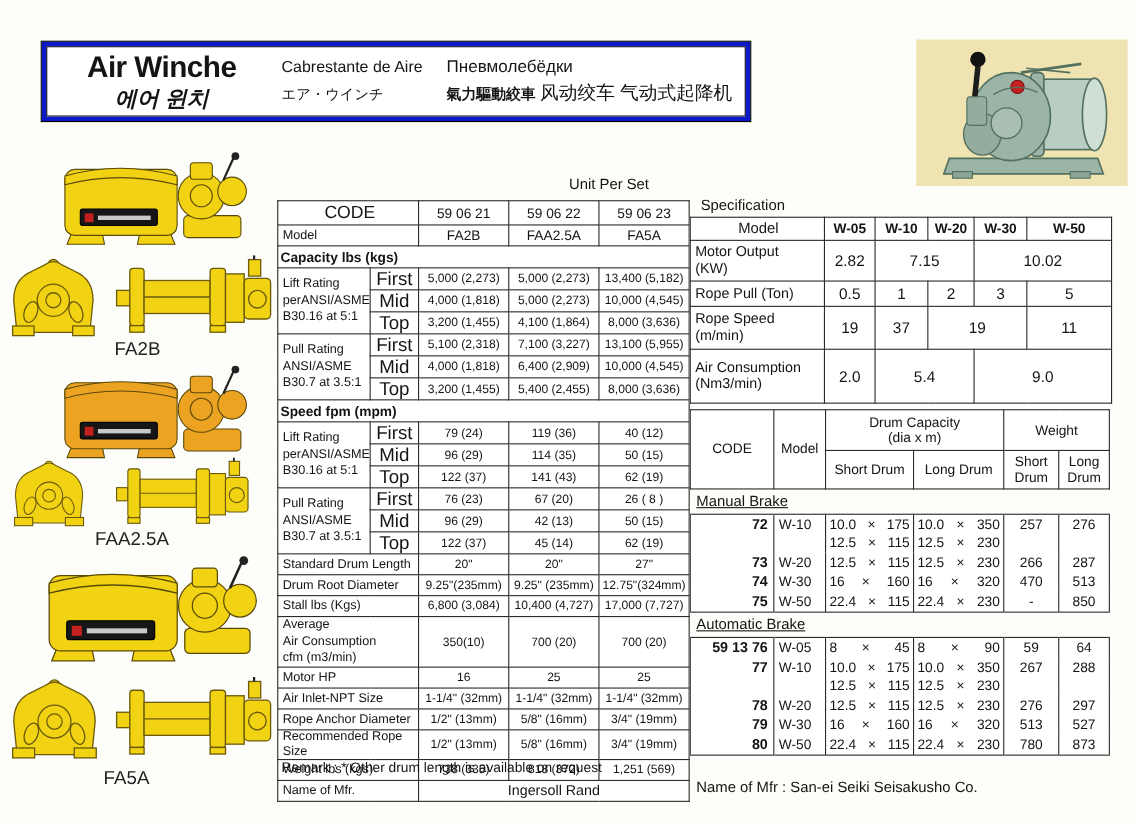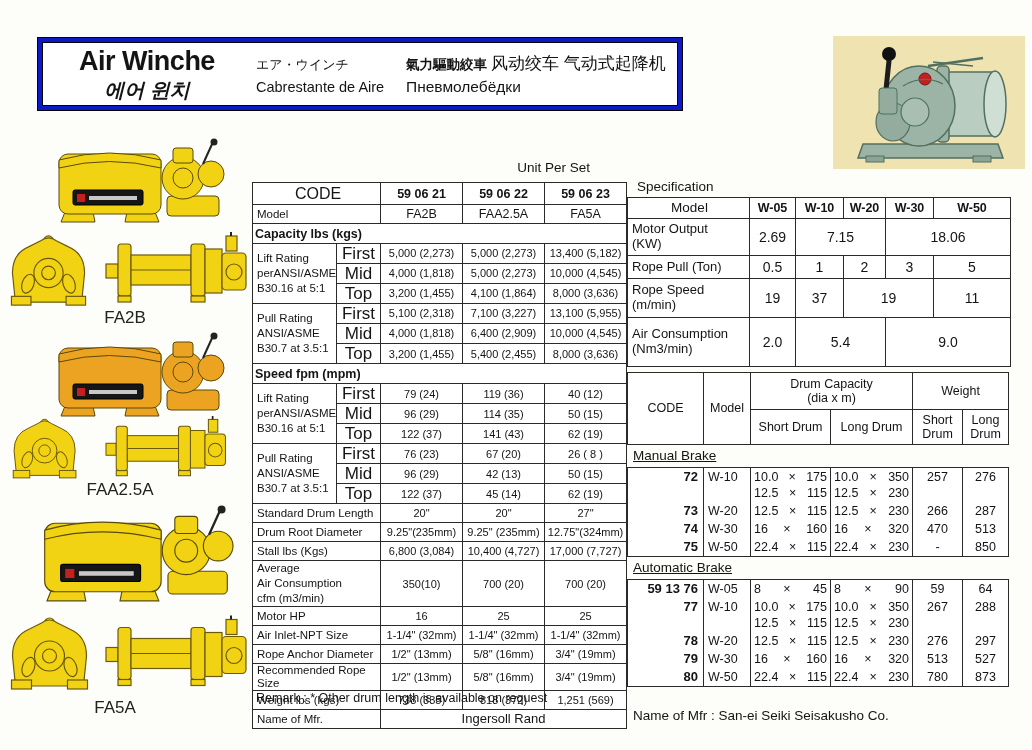--- a/index.html
+++ b/index.html
@@ -28,21 +28,21 @@
   
   .unit-note{left:252px;top:160px;width:338px;text-align:right;font-size:13.5px;}
   table{border-collapse:collapse;table-layout:fixed;background:#fff;}
   .main-table{left:252px;top:182px;width:374px;font-size:11px;}
   .main-table td{border:1px solid #2a2a2a;text-align:center;padding:0 1px;height:18px;line-height:1.12;overflow:hidden;}
   .main-table td.lbl{text-align:left;padding-left:4px;font-size:11.5px;}
   .main-table td.multi{white-space:pre-line;font-size:11.5px;line-height:1.3;}
   .main-table td.sub{font-size:17px;padding:0;}
   .main-table td.section{text-align:left;font-weight:bold;font-size:12.5px;height:19px;padding-left:2px;}
   .main-table td.code-lbl{text-align:center;font-size:16px;height:21px;}
-  .main-table td.code-val{font-weight:bold;font-size:12.5px;}
+  .main-table td.code-val{font-weight:normal;font-size:12.5px;}
   .main-table td.model-val{font-size:12.5px;}
   .main-table td.val{font-size:11px;}
   .remark{left:256px;top:691px;font-size:12.5px;}
 
   
   .spec-title{left:637px;top:179px;font-size:13.5px;}
   .spec-table{left:627px;top:197px;width:383px;font-size:13px;}
   .spec-table td{border:1.5px solid #2a2a2a;text-align:center;padding:0 2px;line-height:1.15;}
   .spec-table td.lbl{text-align:left;padding-left:4px;white-space:pre-line;font-size:13px;}
   .spec-table tr.mrow td{font-weight:bold;font-size:12.5px;height:20px;}
@@ -119,27 +119,27 @@
     </defs>
   </svg>
 
   <div class="abs header-box">
     <div class="hb-left">
       <div class="hb-title">Air Winche</div>
       <div class="hb-ko">에어 윈치</div>
     </div>
     <div class="hb-right">
       <div class="hb-line">
+        <span class="hb-es">Cabrestante de Aire</span>
+        <span class="hb-ru">Пневмолебёдки</span>
+      </div>
+      <div class="hb-line">
         <span class="hb-ja">エア・ウインチ</span>
         <span class="hb-zht">氣力驅動絞車</span>
         <span class="hb-zhs">风动绞车 气动式起降机</span>
-      </div>
-      <div class="hb-line">
-        <span class="hb-es">Cabrestante de Aire</span>
-        <span class="hb-ru">Пневмолебёдки</span>
       </div>
     </div>
   </div>
 
   <div class="abs photo-frame" style="left:833px;top:36px;width:192px;height:133px;">
     <svg width="192" height="133" viewBox="0 0 192 133">
       <rect x="0" y="0" width="192" height="133" fill="#f0e3b2"></rect>
       <path d="M30,108 L165,108 L170,122 L25,122 Z" fill="#9cb4a6" stroke="#51705f" stroke-width="1.5"></path>
       <rect x="33" y="120" width="18" height="6" fill="#8aa496" stroke="#51705f"></rect>
       <rect x="140" y="120" width="18" height="6" fill="#8aa496" stroke="#51705f"></rect>
@@ -389,23 +389,23 @@
           <td class="lbl">Model</td>
           <td>W-05</td>
           <td>W-10</td>
           <td>W-20</td>
           <td>W-30</td>
           <td>W-50</td>
         </tr>
         <tr>
           <td class="lbl" style="height: 36px;">Motor Output
 (KW)</td>
-          <td class="v" colspan="1">2.69</td>
+          <td class="v" colspan="1">2.82</td>
           <td class="v" colspan="2">7.15</td>
-          <td class="v" colspan="2">18.06</td>
+          <td class="v" colspan="2">10.02</td>
         </tr>
         <tr>
           <td class="lbl" style="height: 22px;">Rope Pull (Ton)</td>
           <td class="v" colspan="1">0.5</td>
           <td class="v" colspan="1">1</td>
           <td class="v" colspan="1">2</td>
           <td class="v" colspan="1">3</td>
           <td class="v" colspan="1">5</td>
         </tr>
         <tr>

